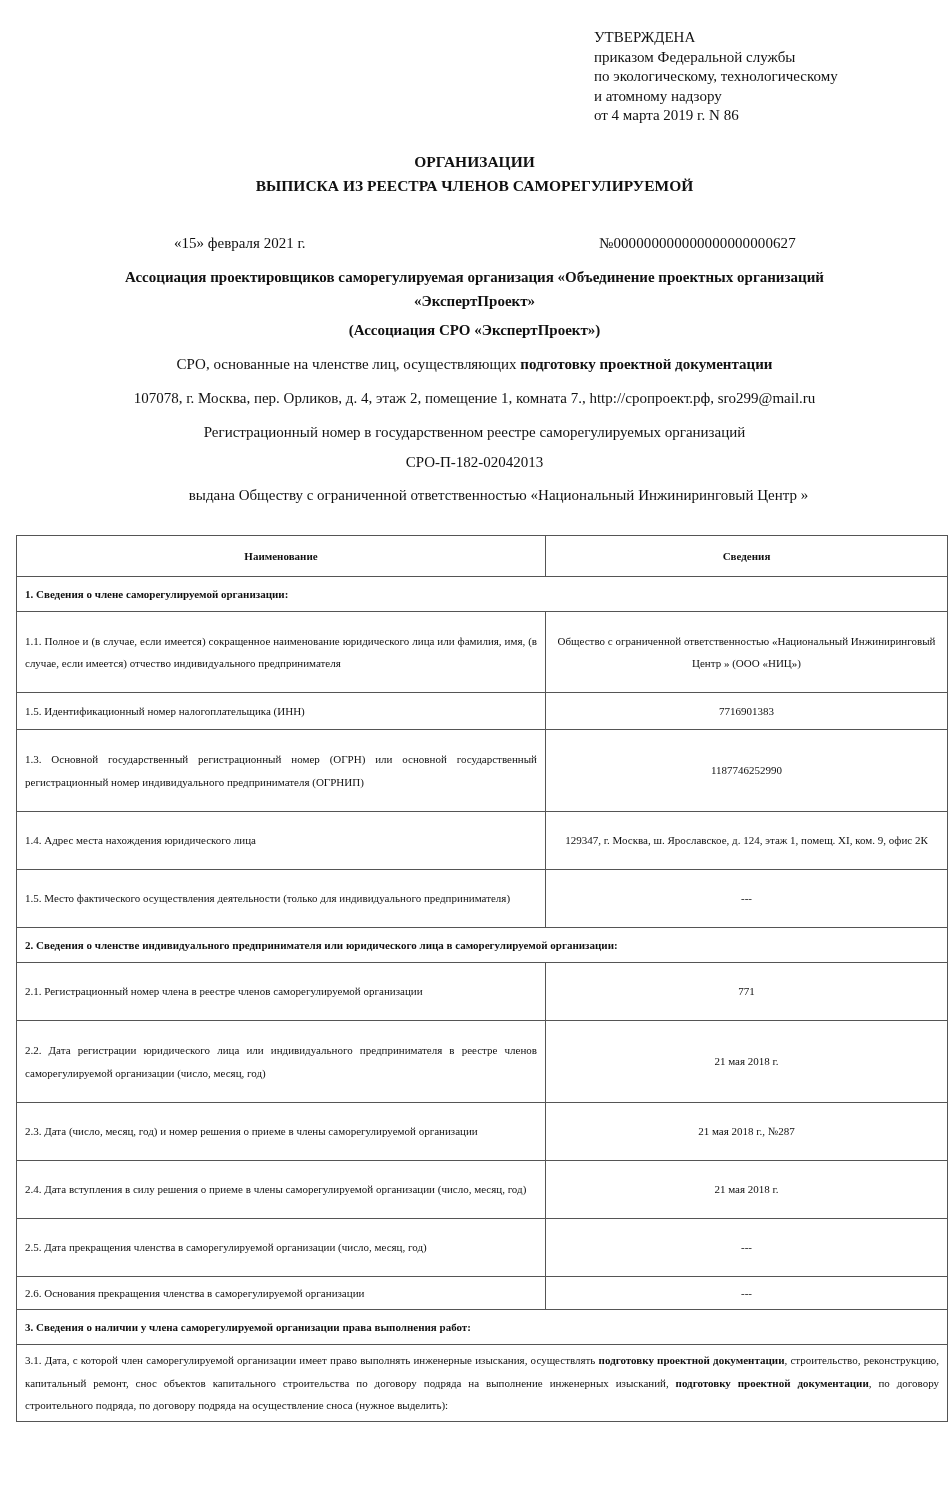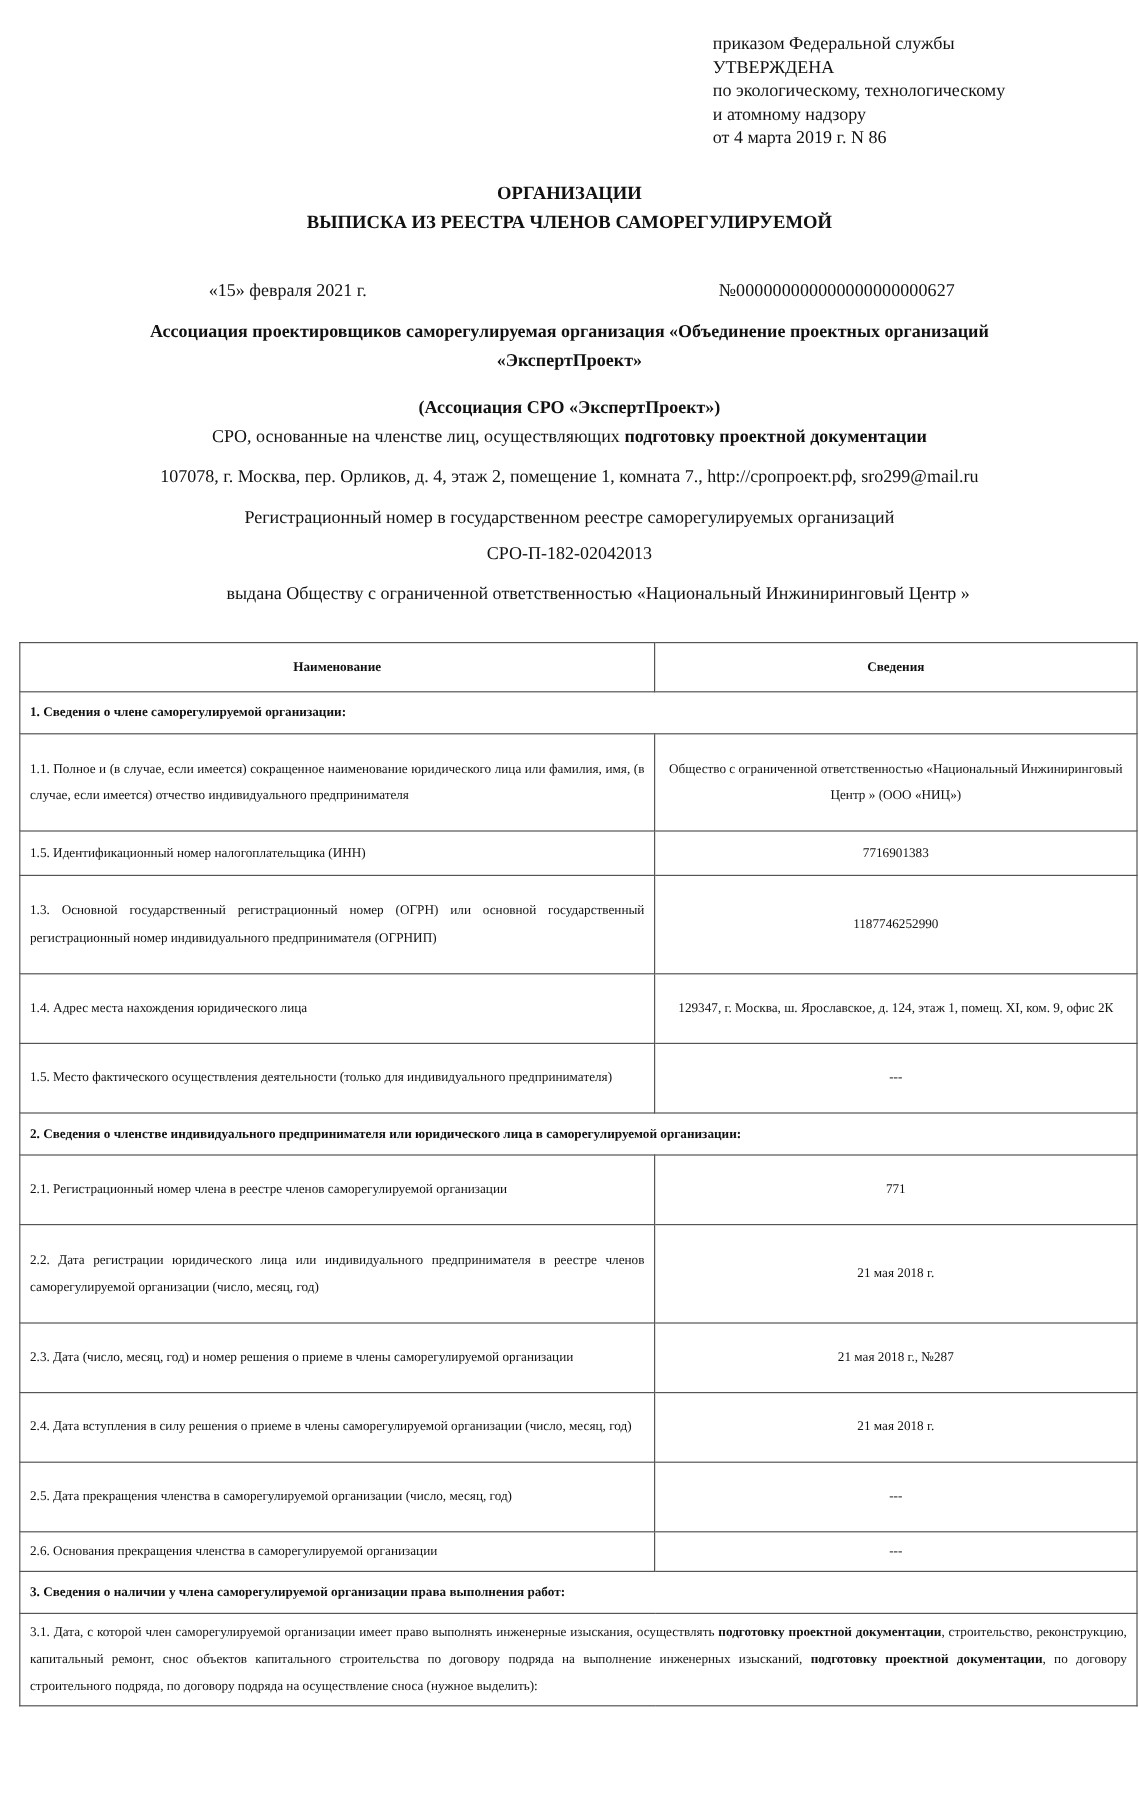--- a/index.html
+++ b/index.html
@@ -32,38 +32,38 @@
   table.reg th { font-weight: bold; text-align: center; height: 32px; }
   td.name { width: 512px; text-align: justify; text-align-last: left; }
   td.val { text-align: center; }
   td.section { font-weight: bold; height: 26px; }
   td.full { text-align: justify; text-align-last: left; padding: 8px 8px 10px 8px; }
 </style>
 </head>
 <body>
 
 <div class="approved">
+  <div>УТВЕРЖДЕНА</div>
   <div>приказом Федеральной службы</div>
-  <div>УТВЕРЖДЕНА</div>
   <div>по экологическому, технологическому</div>
   <div>и атомному надзору</div>
   <div>от 4 марта 2019 г. N 86</div>
 </div>
 
 <div class="title">
   <div>ОРГАНИЗАЦИИ</div>
   <div>ВЫПИСКА ИЗ РЕЕСТРА ЧЛЕНОВ САМОРЕГУЛИРУЕМОЙ</div>
 </div>
 
 <div class="date-line">«15» февраля 2021 г.</div>
 <div class="num-line">№000000000000000000000627</div>
 
 <div class="center-line bold" style="top:269px;">Ассоциация проектировщиков саморегулируемая организация «Объединение проектных организаций</div>
 <div class="center-line bold" style="top:293px;">«ЭкспертПроект»</div>
-<div class="center-line bold" style="top:322px;margin-top:10px;">(Ассоциация СРО «ЭкспертПроект»)</div>
+<div class="center-line bold" style="top:322px;">(Ассоциация СРО «ЭкспертПроект»)</div>
 <div class="center-line" style="top:356px;"><span>СРО, основанные на членстве лиц, осуществляющих </span><span class="bold">подготовку проектной документации</span></div>
 <div class="center-line" style="top:390px;">107078, г. Москва, пер. Орликов, д. 4, этаж 2, помещение 1, комната 7., http://сропроект.рф, sro299@mail.ru</div>
 <div class="center-line" style="top:424px;">Регистрационный номер в государственном реестре саморегулируемых организаций</div>
 <div class="center-line" style="top:454px;">СРО-П-182-02042013</div>
 <div class="center-line" style="top:487px;padding-left:24px;">выдана Обществу с ограниченной ответственностью «Национальный Инжиниринговый Центр »</div>
 
 <table class="reg">
   <tbody>
       <tr>
     <th>Наименование</th>

